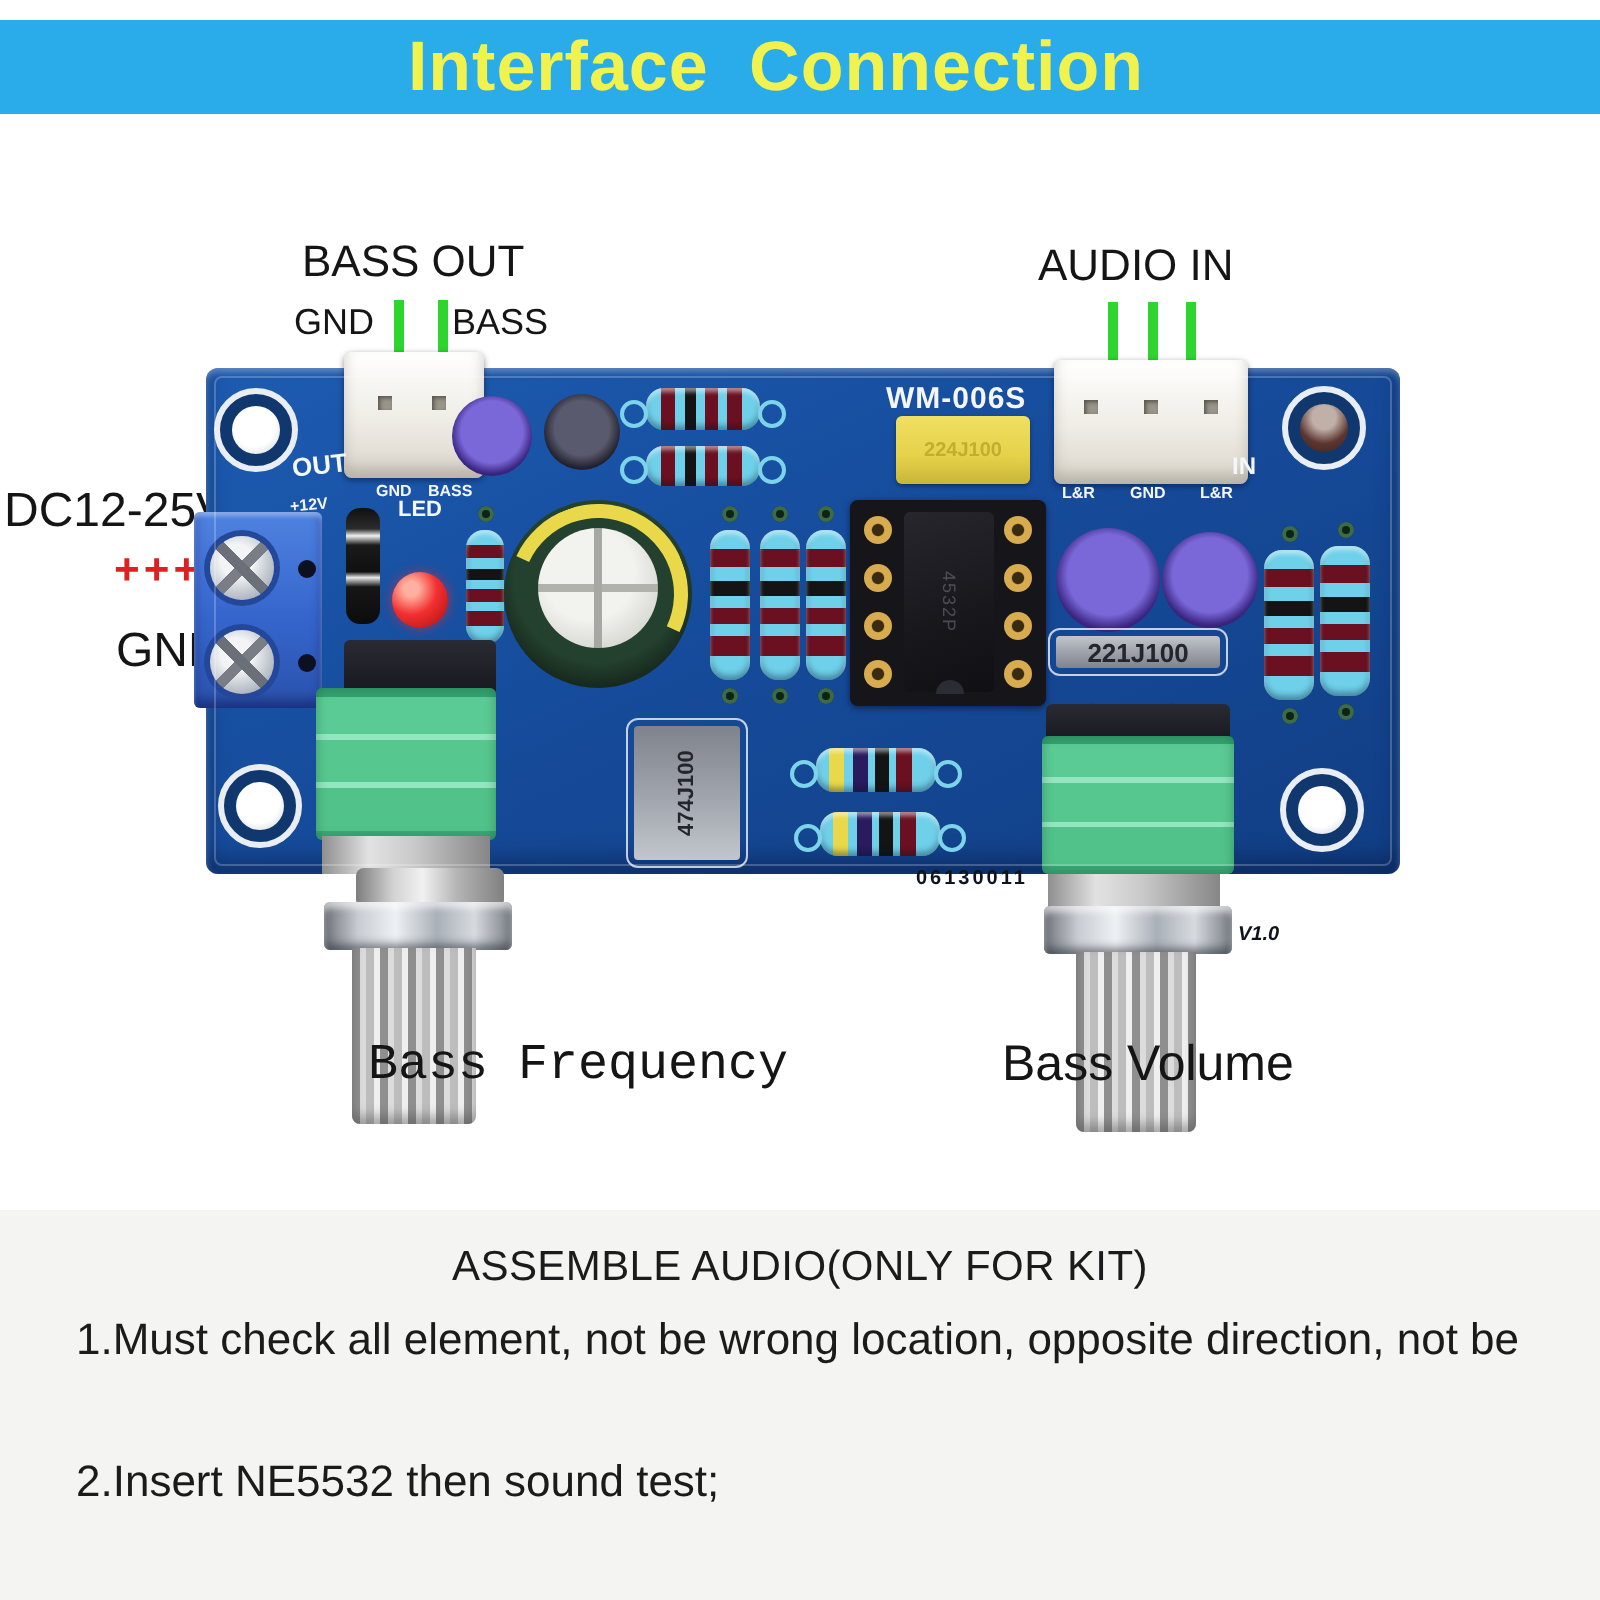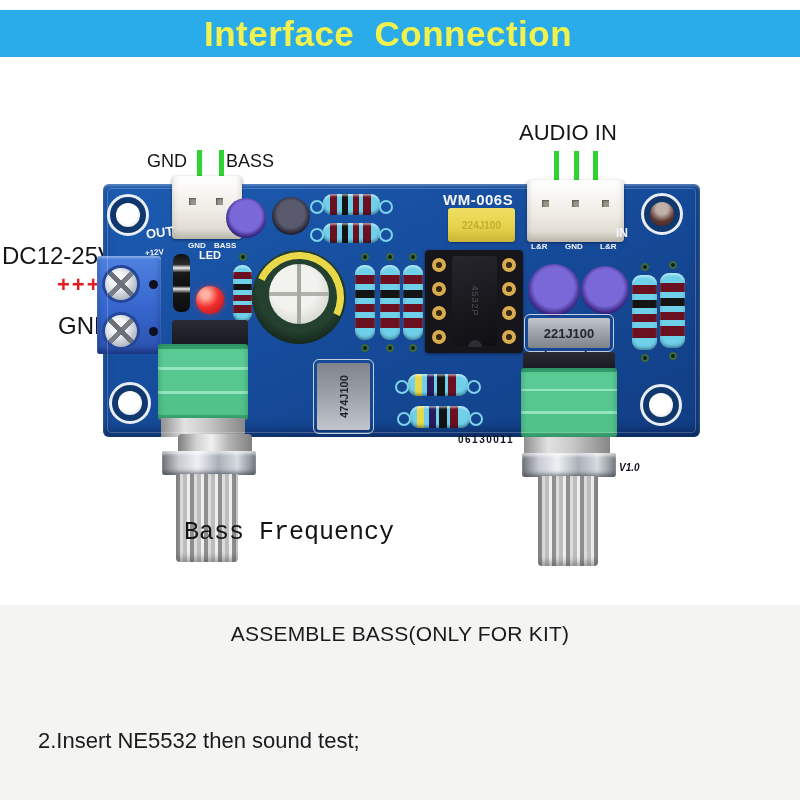--- a/index.html
+++ b/index.html
@@ -123,20 +123,21 @@
 </style>
 </head>
 <body>
 
 <div class="stage">
 
   <div class="banner">
     <span>Interface Connection</span>
   </div>
 
+  <div class="lbl lbl-big abs" style="left:151px;top:118px;">BASS OUT</div>
   <div class="lbl lbl-med abs" style="left:147px;top:151px;">GND</div>
   <div class="lbl lbl-med abs" style="left:226px;top:151px;">BASS</div>
   <div class="gbar" style="left:197px;top:150px;"></div>
   <div class="gbar" style="left:219px;top:150px;"></div>
 
   <div class="lbl lbl-big abs" style="left:519px;top:120px;">AUDIO IN</div>
   <div class="gbar" style="left:554px;top:151px;"></div>
   <div class="gbar" style="left:574px;top:151px;"></div>
   <div class="gbar" style="left:593px;top:151px;"></div>
 
@@ -216,21 +217,21 @@
       <span class="icpin" style="left:77px;top:56px;"></span>
       <span class="icpin" style="left:77px;top:80px;"></span>
       <div class="chip" style="left:27px;top:6px;width:45px;height:90px;">
         <span>4532P</span>
       </div>
     </div>
 
     <div class="gcap vtext" style="left:214px;top:179px;width:53px;height:67px;">
       <span>474J100</span>
     </div>
-    <div class="gcap" style="left:425px;top:134px;width:82px;height:30px;font-size:13px;">
+    <div class="gcap" style="left:425px;top:134px;width:82px;height:16px;font-size:13px;">
       <span>221J100</span>
     </div>
 
     <div class="res y" style="left:305px;top:190px;width:60px;height:22px;"></div>
     <div class="res y" style="left:307px;top:222px;width:60px;height:22px;"></div>
 
     <div class="silk-dark" style="left:431px;top:165px;font-size:14px;color:#2a3448;letter-spacing:.5px;font-weight:bold;">Shareelec</div>
     <div class="silk-dark" style="left:355px;top:250px;font-size:10px;letter-spacing:1.5px;">06130011</div>
     <div class="silk-dark" style="left:516px;top:238px;font-size:10px;font-style:italic;margin-top:40px;">V1.0</div>
 
@@ -244,19 +245,21 @@
 
   <div class="bushing" style="left:178px;top:434px;width:74px;height:20px;"></div>
   <div class="hexnut" style="left:162px;top:451px;width:94px;height:24px;"></div>
   <div class="shaft" style="left:176px;top:474px;width:62px;height:88px;"></div>
 
   <div class="collar" style="left:524px;top:437px;width:86px;height:18px;position:absolute;"></div>
   <div class="hexnut" style="left:522px;top:453px;width:94px;height:24px;"></div>
   <div class="shaft" style="left:538px;top:476px;width:60px;height:90px;"></div>
 
   <div class="lbl lbl-pot abs" style="left:184px;top:518px;font-family:Liberation Mono, monospace;">Bass Frequency</div>
+  <div class="lbl lbl-pot abs" style="left:501px;top:518px;">Bass Volume</div>
 
   <div class="tips">
-    <div class="tips-title">ASSEMBLE BASS(ONLY FOR KIT)</div>
+    <div class="tips-title">ASSEMBLE AUDIO(ONLY FOR KIT)</div>
+    <div class="tip-line" style="top:52px;">1.Must check all element, not be wrong location, opposite direction, not be</div>
     <div class="tip-line" style="top:123px;">2.Insert NE5532 then sound test;</div>
   </div>
 
 </div>
 
 </body></html>

